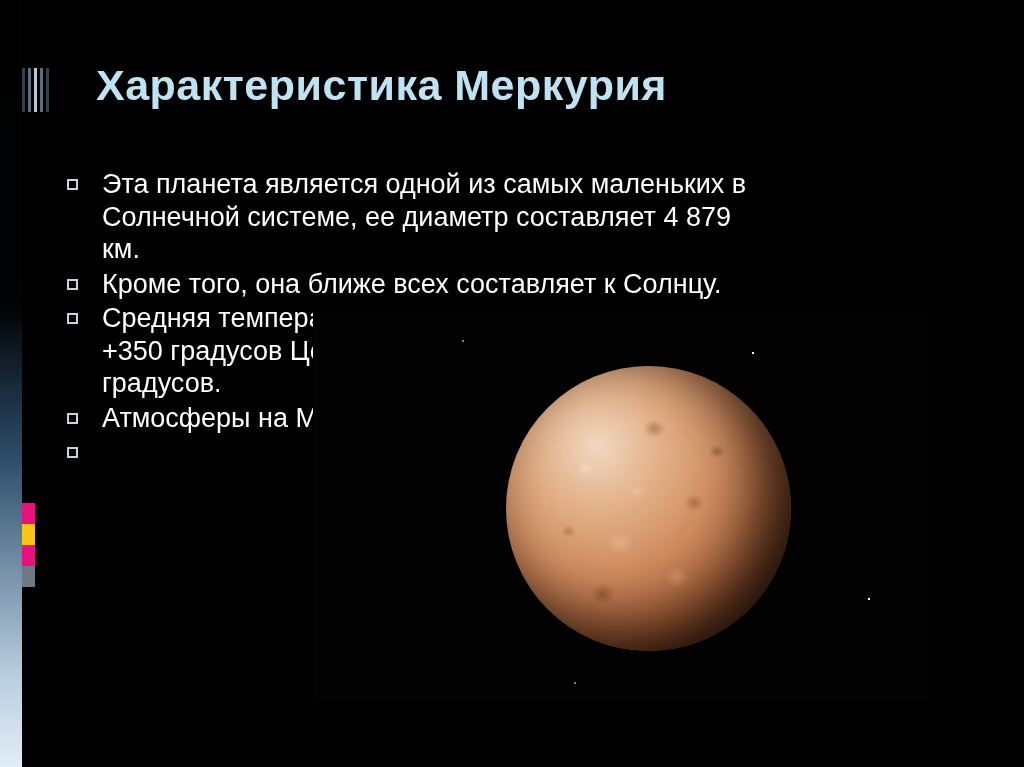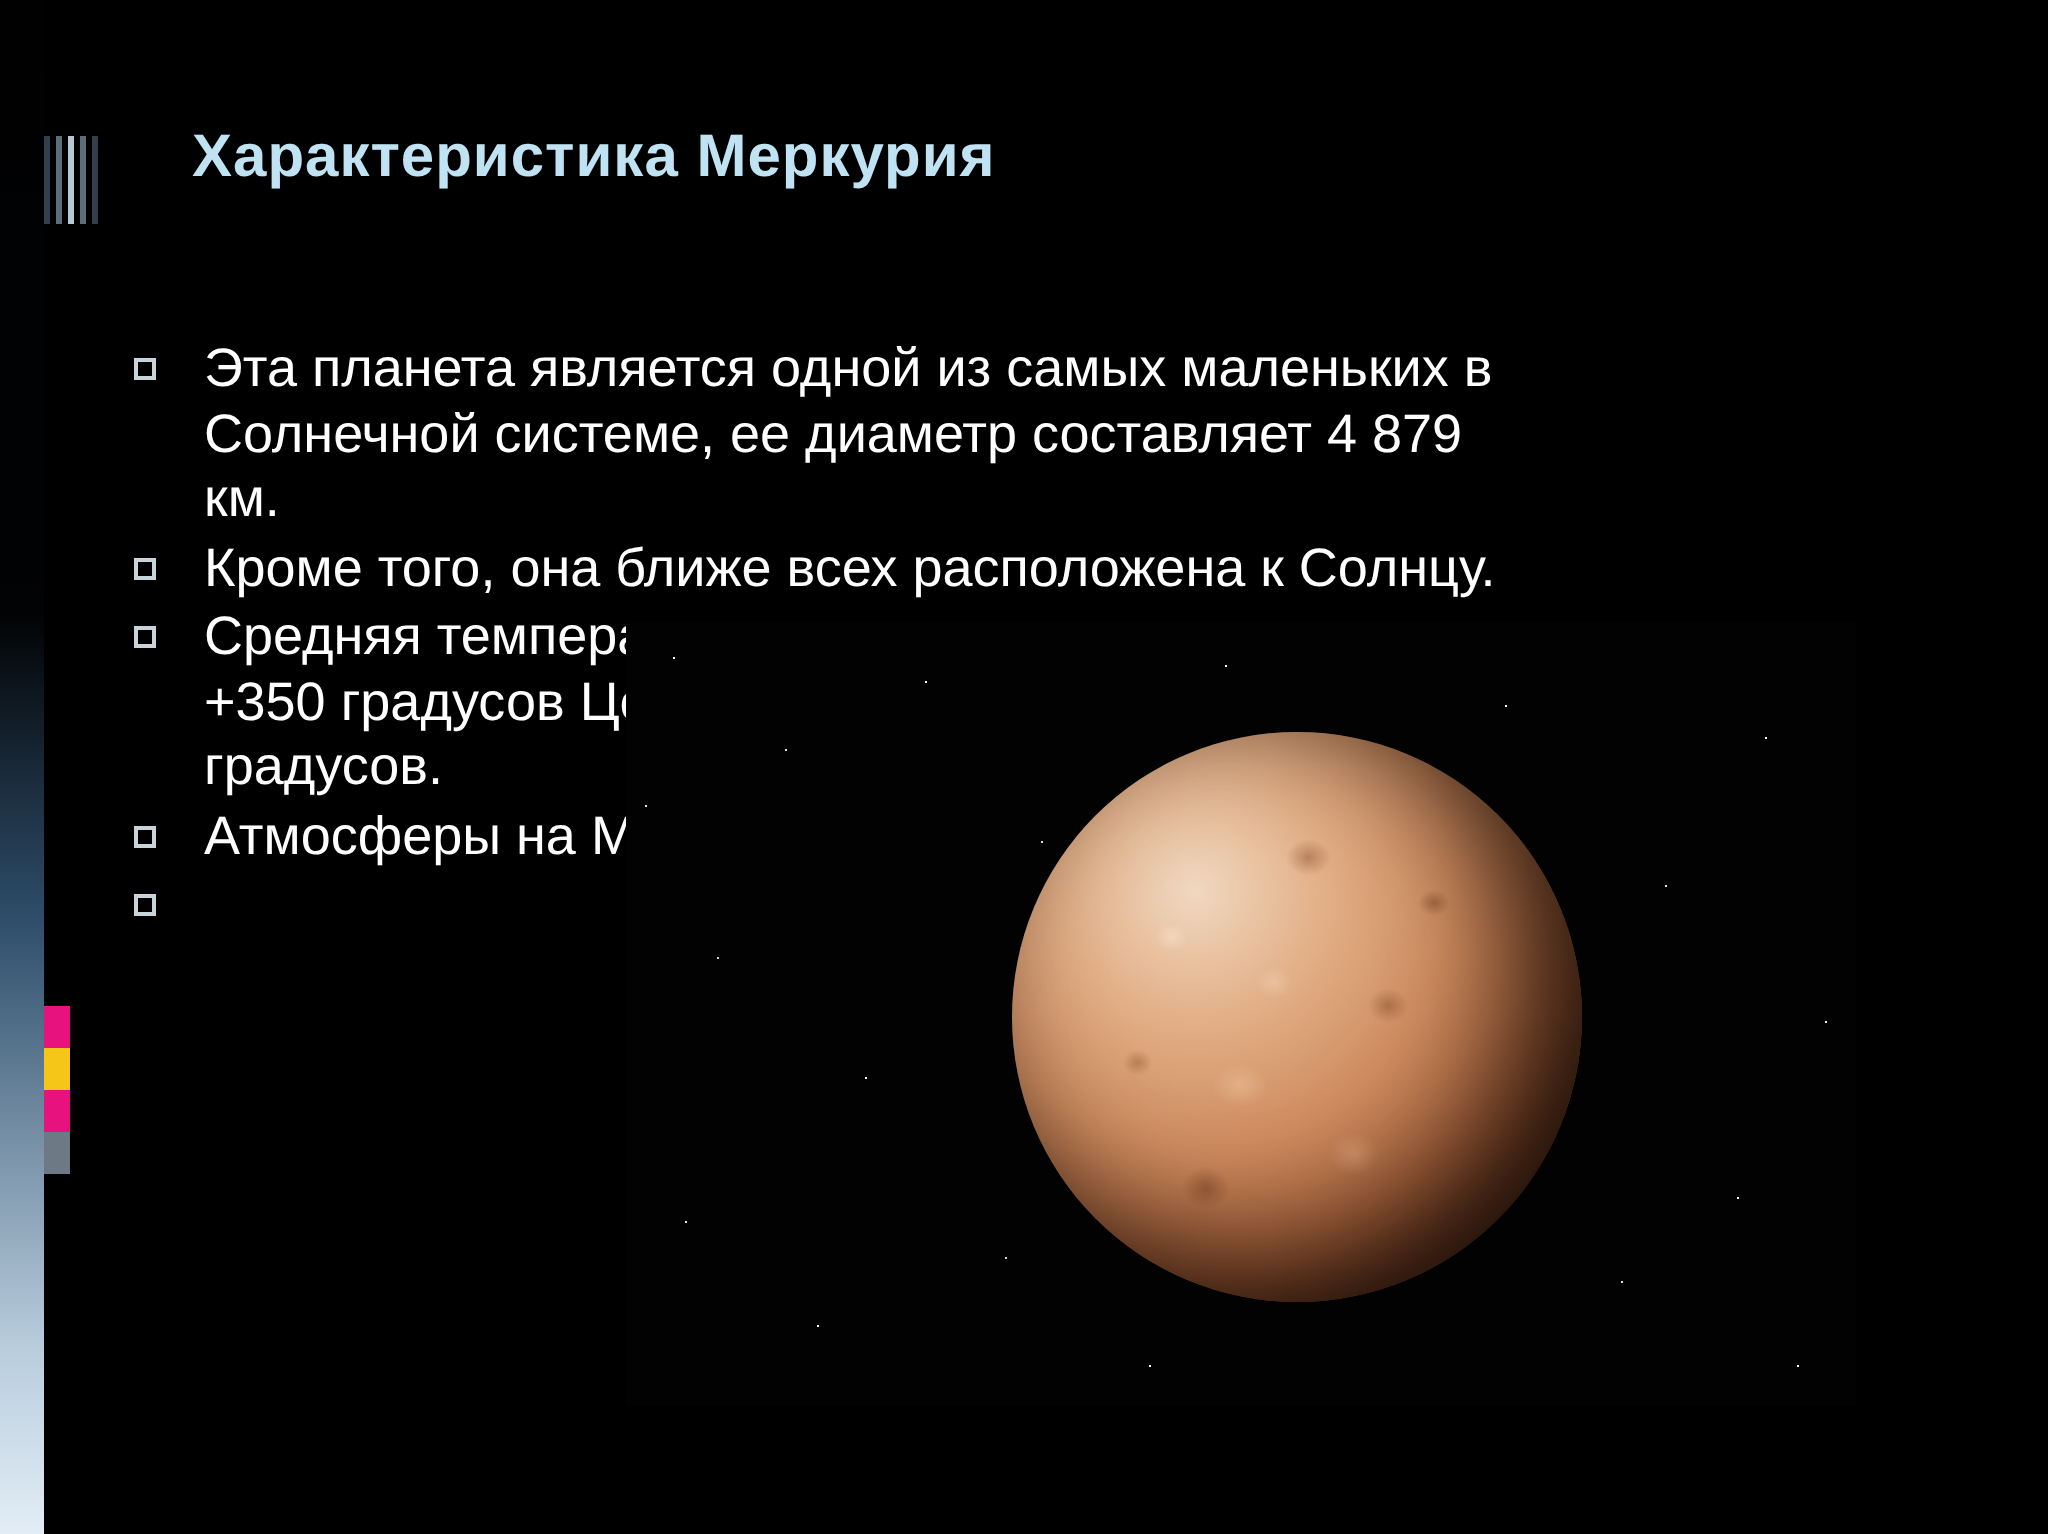--- a/index.html
+++ b/index.html
@@ -67,21 +67,21 @@
   }
   .title-mark.dim { background: #5d6d7a; }
   .title-mark.faint { background: #33404b; }
 
   .slide-title {
     position: absolute;
     left: 96px;
     top: 62px;
     width: 880px;
     color: #bfe3f2;
-    font-size: 30px;
+    font-size: 43px;
     font-weight: bold;
     letter-spacing: 0.5px;
     line-height: 1.1;
     white-space: nowrap;
   }
 
   
   .body-list {
     position: absolute;
     left: 60px;
@@ -206,21 +206,21 @@
 
   <div class="slide-title">Характеристика  Меркурия</div>
 
   <ul class="body-list">
     <li class="bullet-item">
       <span class="bullet-mark"></span>
       <span>Эта планета является одной из самых маленьких в Солнечной системе, ее диаметр составляет 4 879 км.</span>
     </li>
     <li class="bullet-item">
       <span class="bullet-mark"></span>
-      <span>Кроме того, она ближе всех расположена к Солнцу.</span>
+      <span>Кроме того, она ближе всех составляет к Солнцу.</span>
     </li>
     <li class="bullet-item">
       <span class="bullet-mark"></span>
       <span>Средняя температура в дневное время составляет +350 градусов Цельсия, а в ночное время —  -170 градусов.</span>
     </li>
     <li class="bullet-item">
       <span class="bullet-mark"></span>
       <span>Атмосферы на Меркурии нет</span>
     </li>
     <li class="bullet-item">

